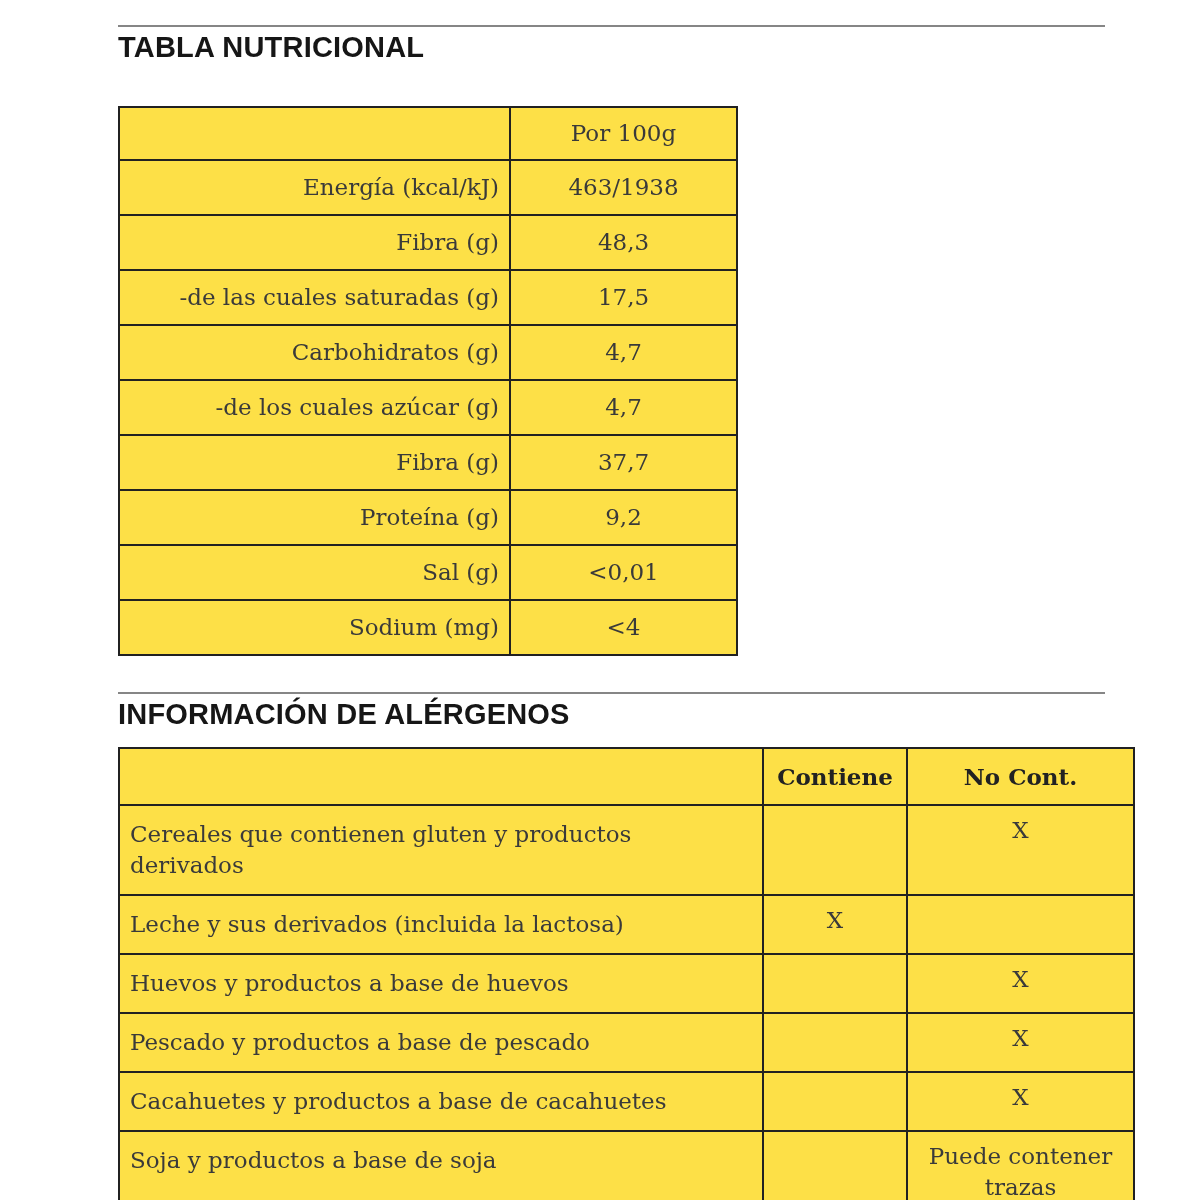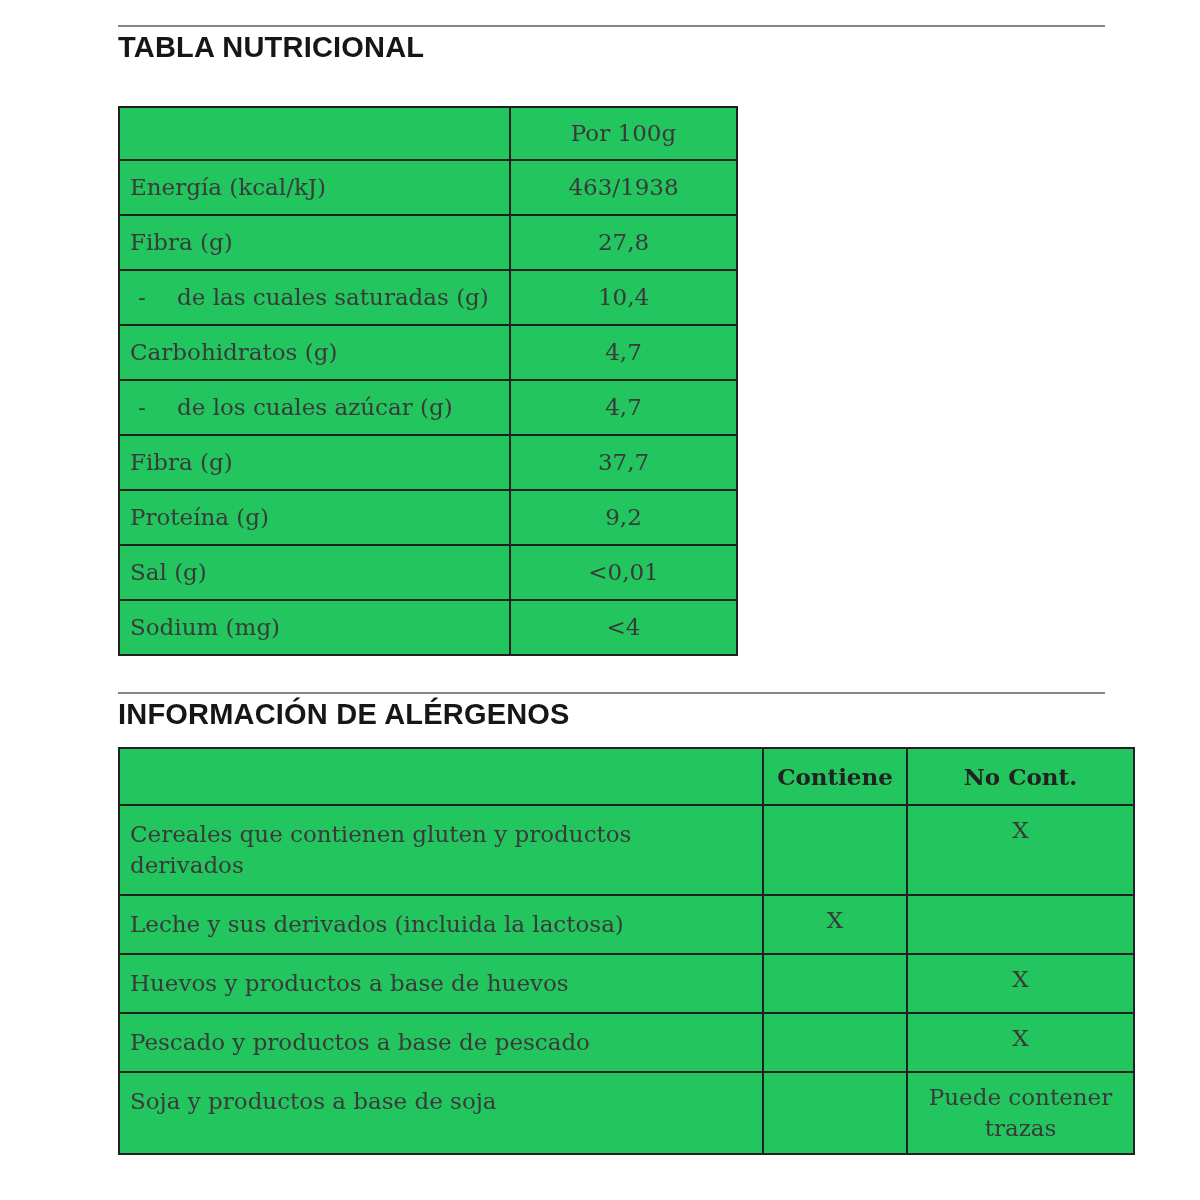--- a/index.html
+++ b/index.html
@@ -34,34 +34,34 @@
     border-collapse: collapse;
     table-layout: fixed;
   }
   th, td {
     border: 2px solid #212121;
     color: #3a3a3a;
     font-family: "DejaVu Serif", serif;
     font-size: 23px;
     line-height: 31px;
     font-weight: 400;
-    background: #22c55e;
+    background: #fde047;
   }
   
   .t1 {
     margin-top: 42px;
     width: 618px;
   }
   .t1 th.col-header {
     text-align: center;
     padding: 10px 8px;
     font-weight: 400;
   }
   .t1 td.label {
-    text-align: left;
+    text-align: right;
     padding: 11px 10px;
     vertical-align: middle;
   }
   .t1 td.label.sub {
     padding-left: 18px;
   }
   .t1 .dash {
     display: inline-block;
     width: 39px;
   }
@@ -112,25 +112,25 @@
           <th class="col-header">Por 100g</th>
         </tr>
       </thead>
       <tbody>
           <tr>
             <td class="label">Energía (kcal/kJ)</td>
             <td class="value">463/1938</td>
           </tr>
           <tr>
             <td class="label">Fibra (g)</td>
-            <td class="value">27,8</td>
+            <td class="value">48,3</td>
           </tr>
           <tr>
             <td class="label sub"><span class="dash">-</span>de las cuales saturadas (g)</td>
-            <td class="value">10,4</td>
+            <td class="value">17,5</td>
           </tr>
           <tr>
             <td class="label">Carbohidratos (g)</td>
             <td class="value">4,7</td>
           </tr>
           <tr>
             <td class="label sub"><span class="dash">-</span>de los cuales azúcar (g)</td>
             <td class="value">4,7</td>
           </tr>
           <tr>
@@ -185,20 +185,25 @@
             <td class="label">Huevos y productos a base de huevos</td>
             <td class="mark"></td>
             <td class="mark">X</td>
           </tr>
           <tr>
             <td class="label">Pescado y productos a base de pescado</td>
             <td class="mark"></td>
             <td class="mark">X</td>
           </tr>
           <tr>
+            <td class="label">Cacahuetes y productos a base de cacahuetes</td>
+            <td class="mark"></td>
+            <td class="mark">X</td>
+          </tr>
+          <tr>
             <td class="label">Soja y productos a base de soja</td>
             <td class="mark"></td>
             <td class="mark">Puede contener trazas</td>
           </tr>
         </tbody>
     </table>
   </section>
 
 </div>
 

